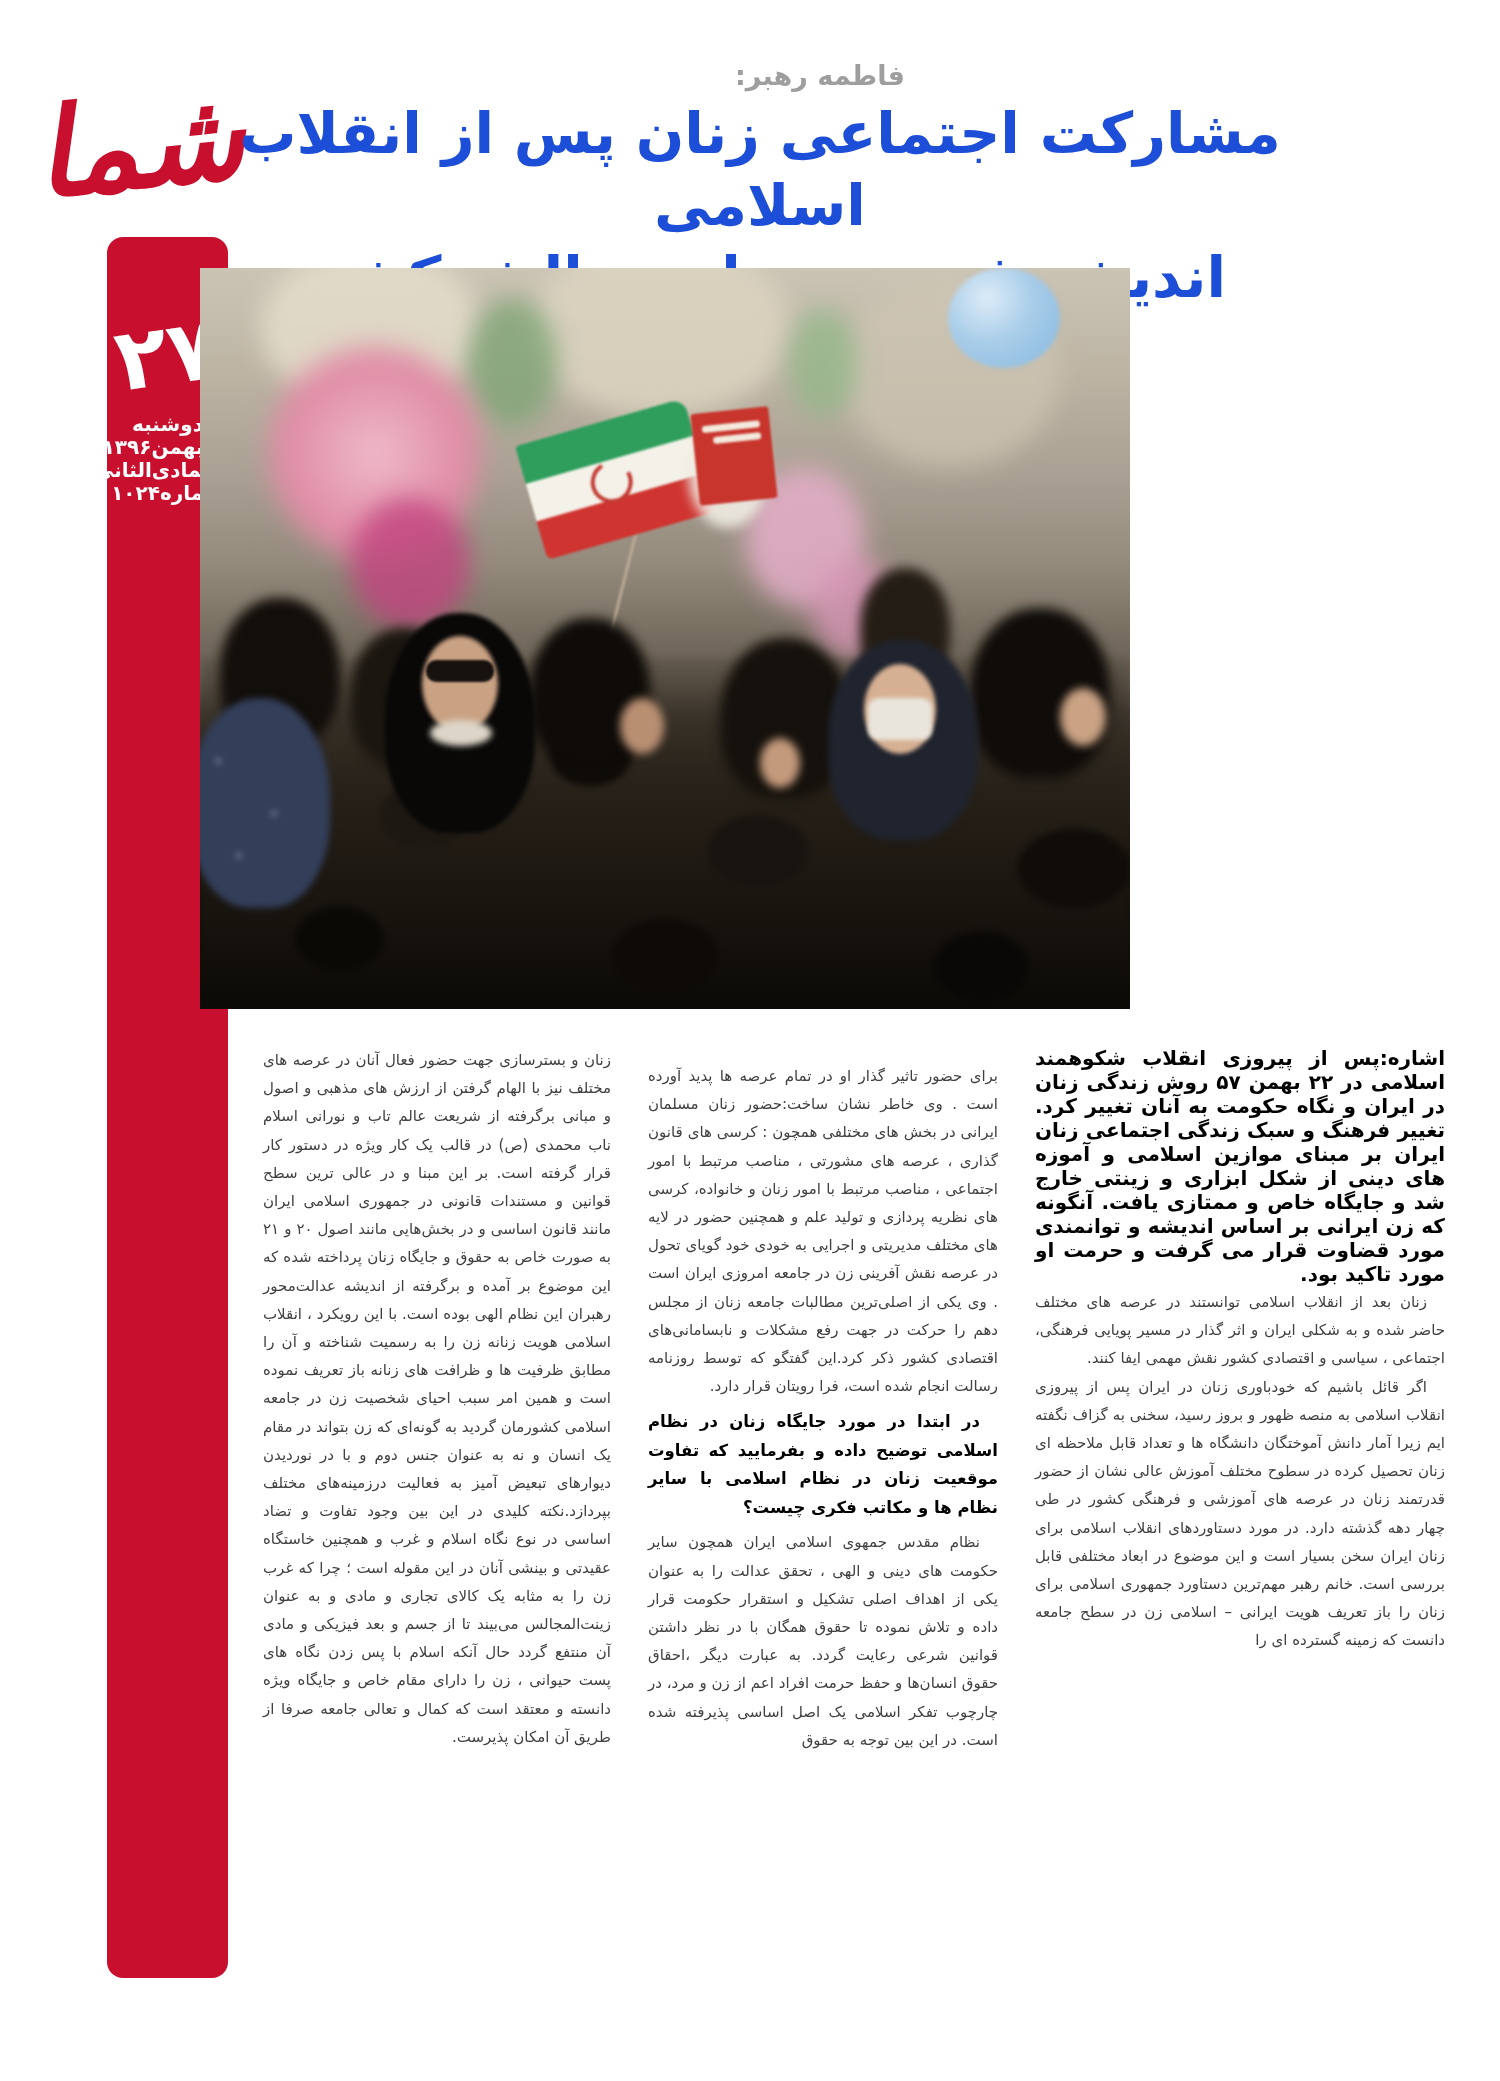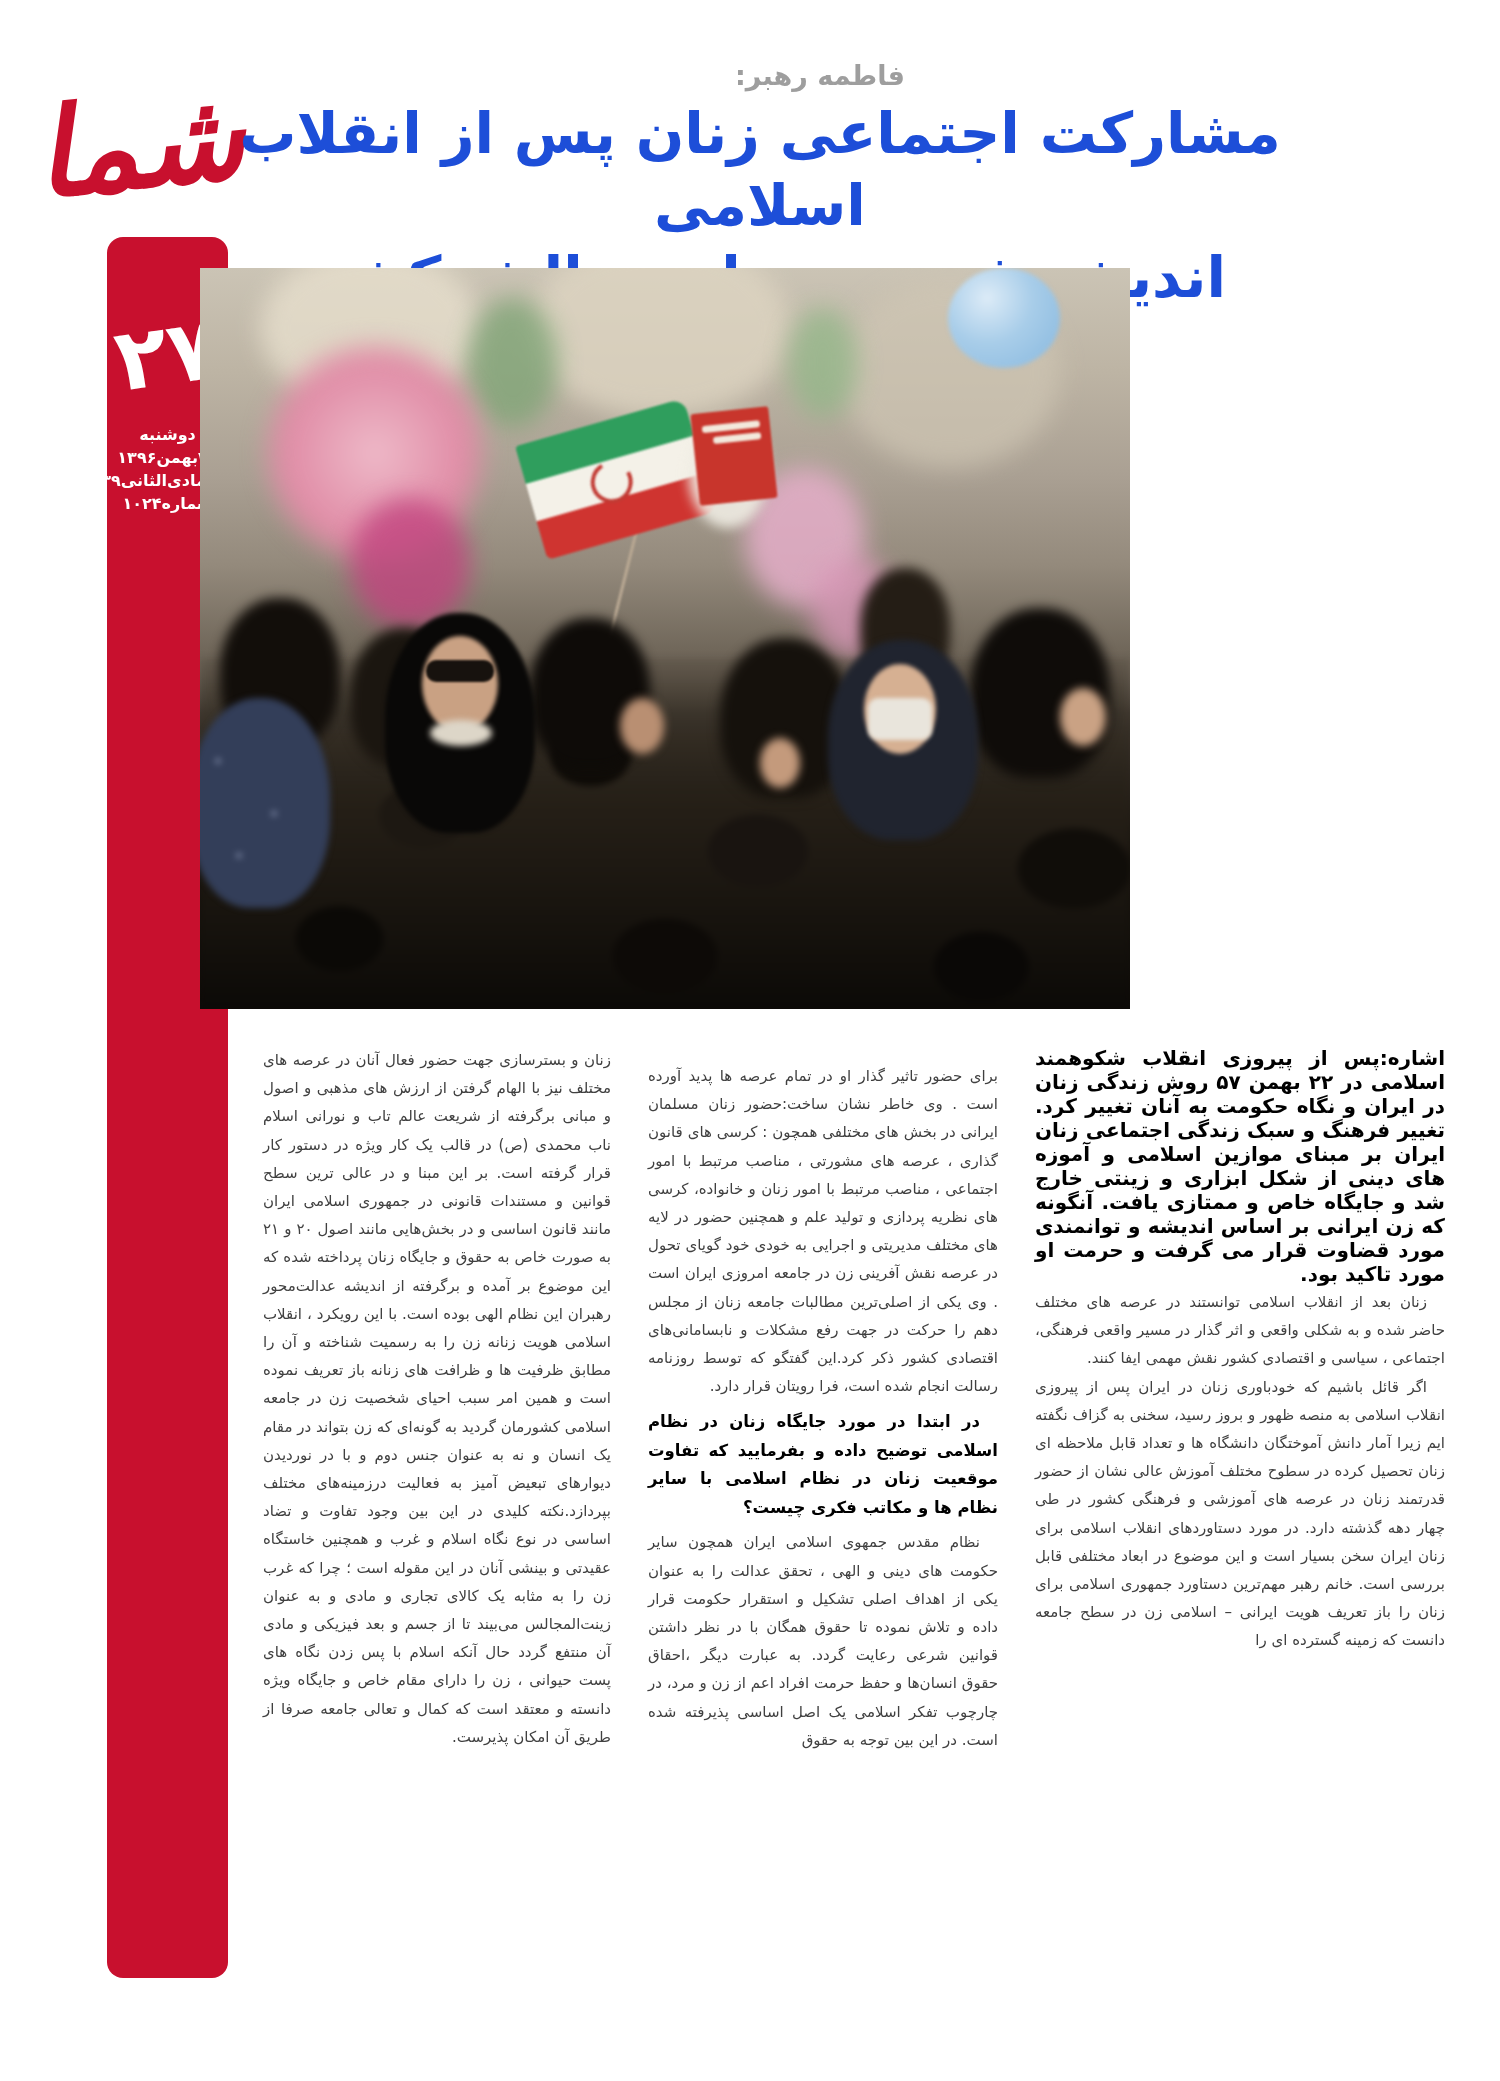--- a/index.html
+++ b/index.html
@@ -14,21 +14,21 @@
     text-align:center;transform:rotate(-6deg);font-style:italic;
   }
   .sidebar{
     position:absolute;left:107px;top:237px;width:121px;height:1741px;
     background:#c8102e;border-radius:16px;color:#fff;text-align:center;
   }
   .issue-number{
     margin-top:62px;font-size:86px;font-weight:bold;line-height:110px;
     transform:rotate(-8deg);
   }
-  .issue-meta{margin-top:14px;font-size:16px;font-weight:bold;line-height:23px;}
+  .issue-meta{margin-top:4px;font-size:20px;font-weight:bold;line-height:23px;}
   
   .header{position:absolute;left:170px;top:60px;width:1180px;text-align:center;}
   .kicker{
     font-size:27px;font-weight:bold;color:#9e9e9e;letter-spacing:0;
     transform:translateX(60px);margin-bottom:6px;
   }
   .headline{color:#1d4ed8;font-weight:bold;}
   .headline .l1{font-size:57px;line-height:72px;}
   .headline .l2{font-size:57px;line-height:72px;}
   
@@ -160,21 +160,21 @@
 
   <div class="head" style="left:-10px;top:430px;width:140px;height:210px;background:radial-gradient(6px 6px at 20% 30%,#7d88a5 0 40%,transparent 50%),radial-gradient(6px 6px at 60% 55%,#7d88a5 0 40%,transparent 50%),radial-gradient(6px 6px at 35% 75%,#7d88a5 0 40%,transparent 50%),#333e59;filter:blur(3px);"></div>
   <div class="face" style="left:420px;top:430px;width:44px;height:56px;background:#b98f72;filter:blur(4px);"></div>
   <div class="face" style="left:560px;top:470px;width:40px;height:50px;background:#c49a7c;filter:blur(4px);"></div>
   <div class="face" style="left:860px;top:420px;width:46px;height:58px;background:#caa284;filter:blur(4px);"></div>
 </div>
 
 <div class="article">
   <div class="col-lead">
     <p class="intro-bold">اشاره:پس از پیروزی انقلاب شکوهمند اسلامی در ۲۲ بهمن ۵۷ روش زندگی زنان در ایران و نگاه حکومت به آنان تغییر کرد. تغییر فرهنگ و سبک زندگی اجتماعی زنان ایران بر مبنای موازین اسلامی و آموزه های دینی از شکل ابزاری و زینتی خارج شد و جایگاه خاص و ممتازی یافت. آنگونه که زن ایرانی بر اساس اندیشه و توانمندی مورد قضاوت قرار می گرفت و حرمت او مورد تاکید بود.</p>
-    <p class="bodytext">زنان بعد از انقلاب اسلامی توانستند در عرصه های مختلف حاضر شده و به شکلی واقعی و اثر گذار در مسیر واقعی فرهنگی، اجتماعی ، سیاسی و اقتصادی کشور نقش مهمی ایفا کنند.</p>
+    <p class="bodytext">زنان بعد از انقلاب اسلامی توانستند در عرصه های مختلف حاضر شده و به شکلی ایران و اثر گذار در مسیر پویایی فرهنگی، اجتماعی ، سیاسی و اقتصادی کشور نقش مهمی ایفا کنند.</p>
     <p class="bodytext">اگر قائل باشیم که خودباوری زنان در ایران پس از پیروزی انقلاب اسلامی به منصه ظهور و بروز رسید، سخنی به گزاف نگفته ایم زیرا آمار دانش آموختگان دانشگاه ها و تعداد قابل ملاحظه ای زنان تحصیل کرده در سطوح مختلف آموزش عالی نشان از حضور قدرتمند زنان در عرصه های آموزشی و فرهنگی کشور در طی چهار دهه گذشته دارد. در مورد دستاوردهای انقلاب اسلامی برای زنان ایران سخن بسیار است و این موضوع در ابعاد مختلفی قابل بررسی است. خانم رهبر مهم‌ترین دستاورد جمهوری اسلامی برای زنان را باز تعریف هویت ایرانی – اسلامی زن در سطح جامعه دانست که زمینه گسترده ای را</p>
   </div>
   <div class="col-mid">
     <p class="bodytext">برای حضور تاثیر گذار او در تمام عرصه ها پدید آورده است . وی خاطر نشان ساخت:حضور زنان مسلمان ایرانی در بخش های مختلفی همچون : کرسی های قانون گذاری ، عرصه های مشورتی ، مناصب مرتبط با امور اجتماعی ، مناصب مرتبط با امور زنان و خانواده، کرسی های نظریه پردازی و تولید علم و همچنین حضور در لایه های مختلف مدیریتی و اجرایی به خودی خود گویای تحول در عرصه نقش آفرینی زن در جامعه امروزی ایران است . وی یکی از اصلی‌ترین مطالبات جامعه زنان از مجلس دهم را حرکت در جهت رفع مشکلات و نابسامانی‌های اقتصادی کشور ذکر کرد.این گفتگو که توسط روزنامه رسالت انجام شده است، فرا رویتان قرار دارد.</p>
     <p class="question">در ابتدا در مورد جایگاه زنان در نظام اسلامی توضیح داده و بفرمایید که تفاوت موقعیت زنان در نظام اسلامی با سایر نظام ها و مکاتب فکری چیست؟</p>
     <p class="bodytext">نظام مقدس جمهوی اسلامی ایران همچون سایر حکومت های دینی و الهی ، تحقق عدالت را به عنوان یکی از اهداف اصلی تشکیل و استقرار حکومت قرار داده و تلاش نموده تا حقوق همگان با در نظر داشتن قوانین شرعی رعایت گردد. به عبارت دیگر ،احقاق حقوق انسان‌ها و حفظ حرمت افراد اعم از زن و مرد، در چارچوب تفکر اسلامی یک اصل اساسی پذیرفته شده است. در این بین توجه به حقوق</p>
   </div>
   <div class="col-left">
     <p class="bodytext">زنان و بسترسازی جهت حضور فعال آنان در عرصه های مختلف نیز با الهام گرفتن از ارزش های مذهبی و اصول و مبانی برگرفته از شریعت عالم تاب و نورانی اسلام ناب محمدی (ص) در قالب یک کار ویژه در دستور کار قرار گرفته است. بر این مبنا و در عالی ترین سطح قوانین و مستندات قانونی در جمهوری اسلامی ایران مانند قانون اساسی و در بخش‌هایی مانند اصول ۲۰ و ۲۱ به صورت خاص به حقوق و جایگاه زنان پرداخته شده که این موضوع بر آمده و برگرفته از اندیشه عدالت‌محور رهبران این نظام الهی بوده است. با این رویکرد ، انقلاب اسلامی هویت زنانه زن را به رسمیت شناخته و آن را مطابق ظرفیت ها و ظرافت های زنانه باز تعریف نموده است و همین امر سبب احیای شخصیت زن در جامعه اسلامی کشورمان گردید به گونه‌ای که زن بتواند در مقام یک انسان و نه به عنوان جنس دوم و با در نوردیدن دیوارهای تبعیض آمیز به فعالیت درزمینه‌های مختلف بپردازد.نکته کلیدی در این بین وجود تفاوت و تضاد اساسی در نوع نگاه اسلام و غرب و همچنین خاستگاه عقیدتی و بینشی آنان در این مقوله است ؛ چرا که غرب زن را به مثابه یک کالای تجاری و مادی و به عنوان زینت‌المجالس می‌بیند تا از جسم و بعد فیزیکی و مادی آن منتفع گردد حال آنکه اسلام با پس زدن نگاه های پست حیوانی ، زن را دارای مقام خاص و جایگاه ویژه دانسته و معتقد است که کمال و تعالی جامعه صرفا از طریق آن امکان پذیرست.</p>
   </div>

